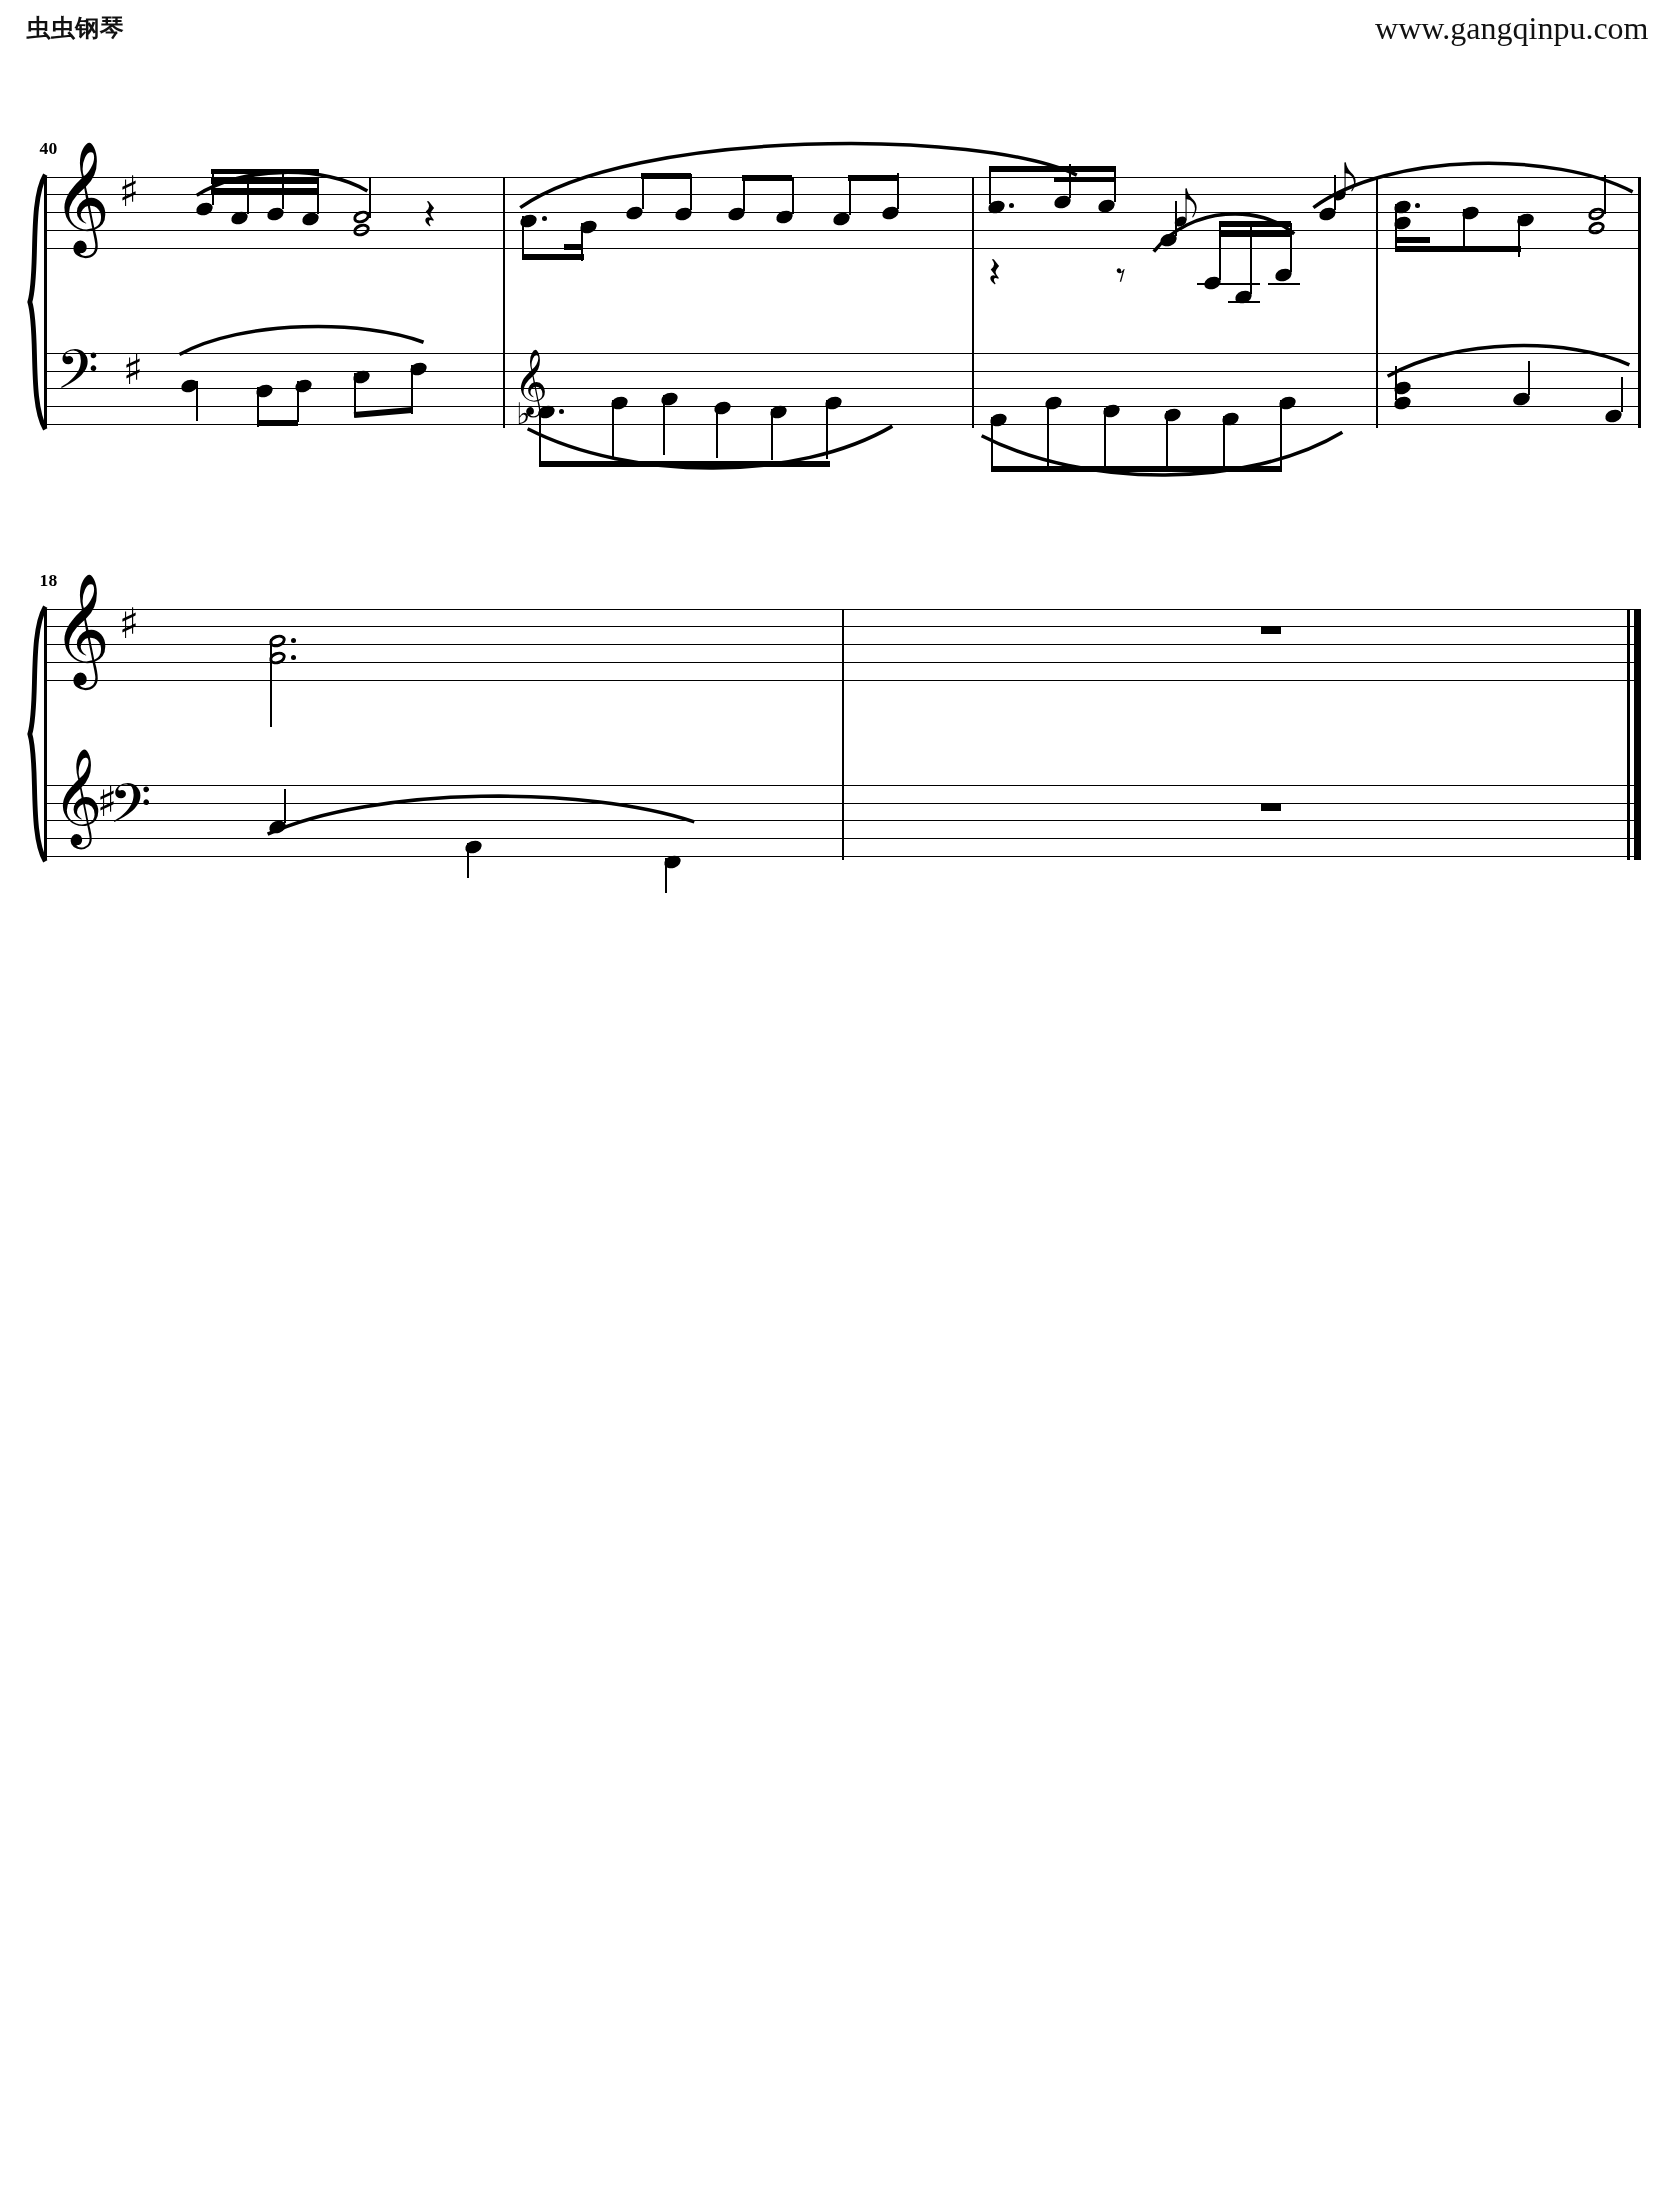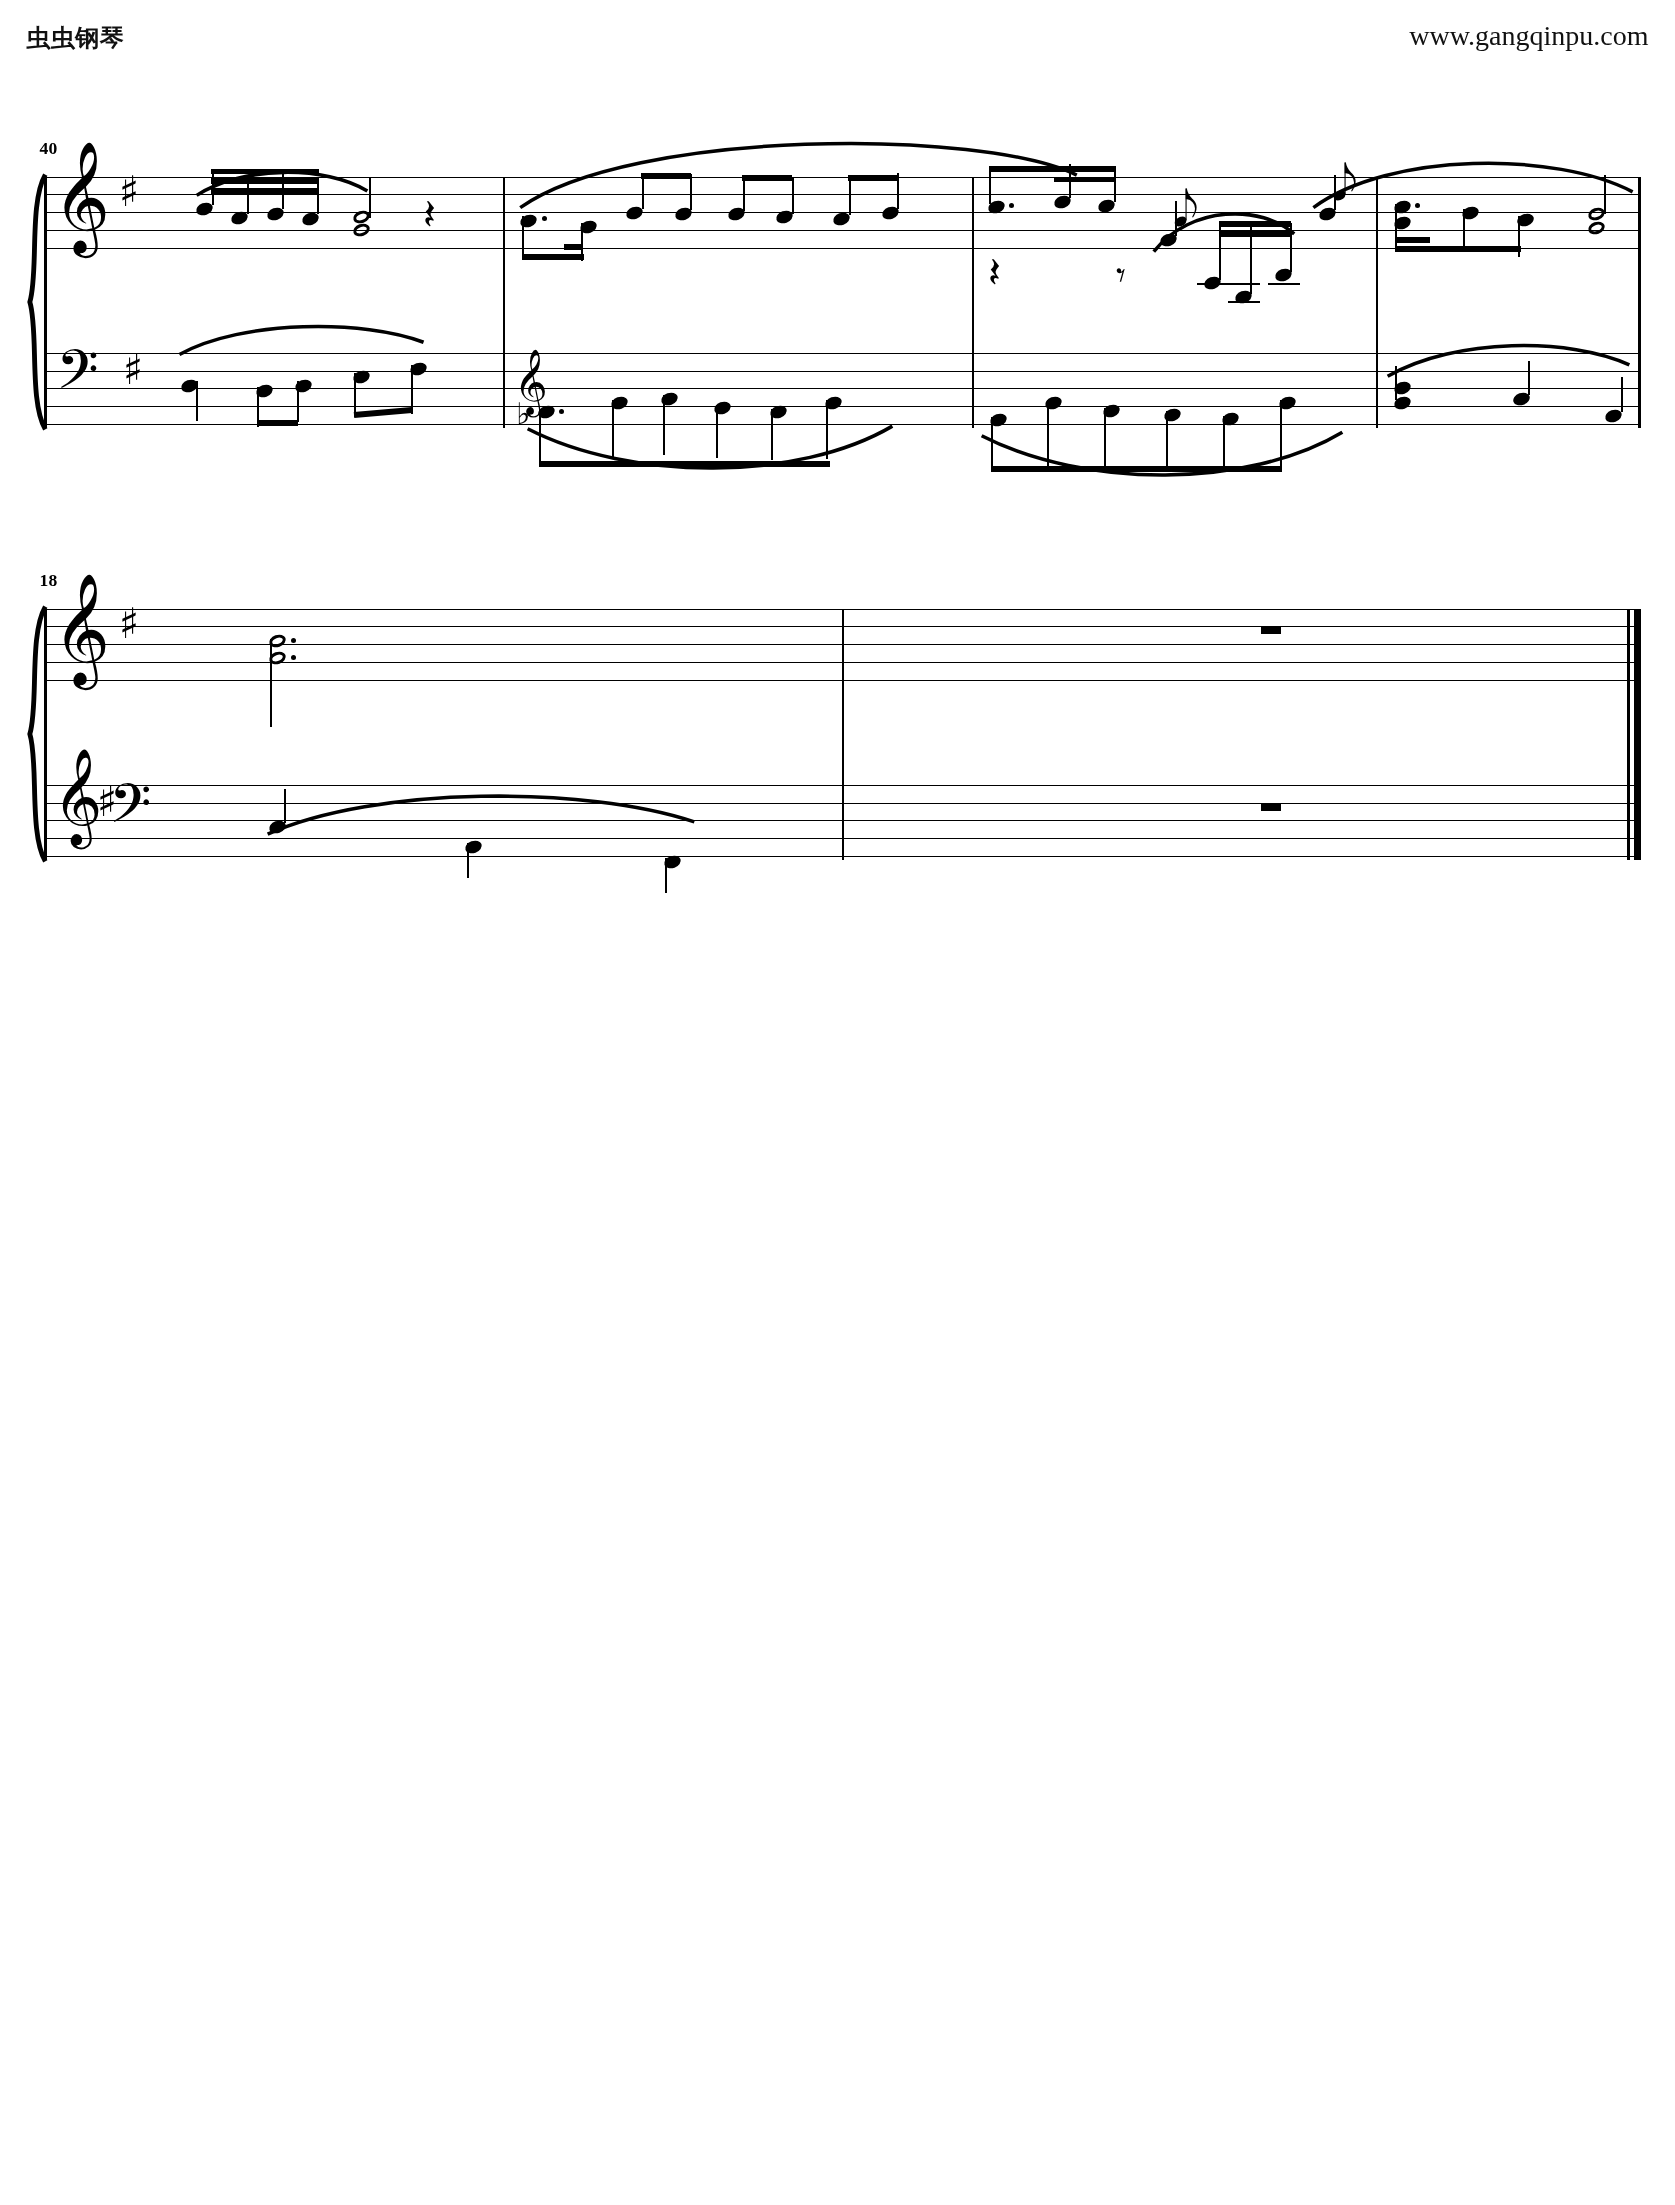--- a/index.html
+++ b/index.html
@@ -12,41 +12,41 @@
     height: 2500px;
     position: relative;
     font-family: "Liberation Serif", serif;
     color: #000000;
     overflow: hidden;
   }
 
   
   .page-header {
     position: absolute;
-    top: 12px;
+    top: 2px;
     left: 0;
     width: 1675px;
     height: 53px;
   }
   .header-left {
     position: absolute;
     left: 26.5px;
     top: 9.7px;
     font-family: "DejaVu Sans", sans-serif;
     font-size: 24px;
     font-weight: 700;
     letter-spacing: 0.4px;
     color: #111;
   }
   .header-right {
     position: absolute;
     right: 26.5px;
     top: 8px;
     font-family: "Liberation Serif", serif;
-    font-size: 28px;
+    font-size: 32px;
     color: #111;
   }
 
   
   .sheet {
     position: absolute;
     left: 0;
     top: 0;
     width: 1675px;
     height: 2500px;

